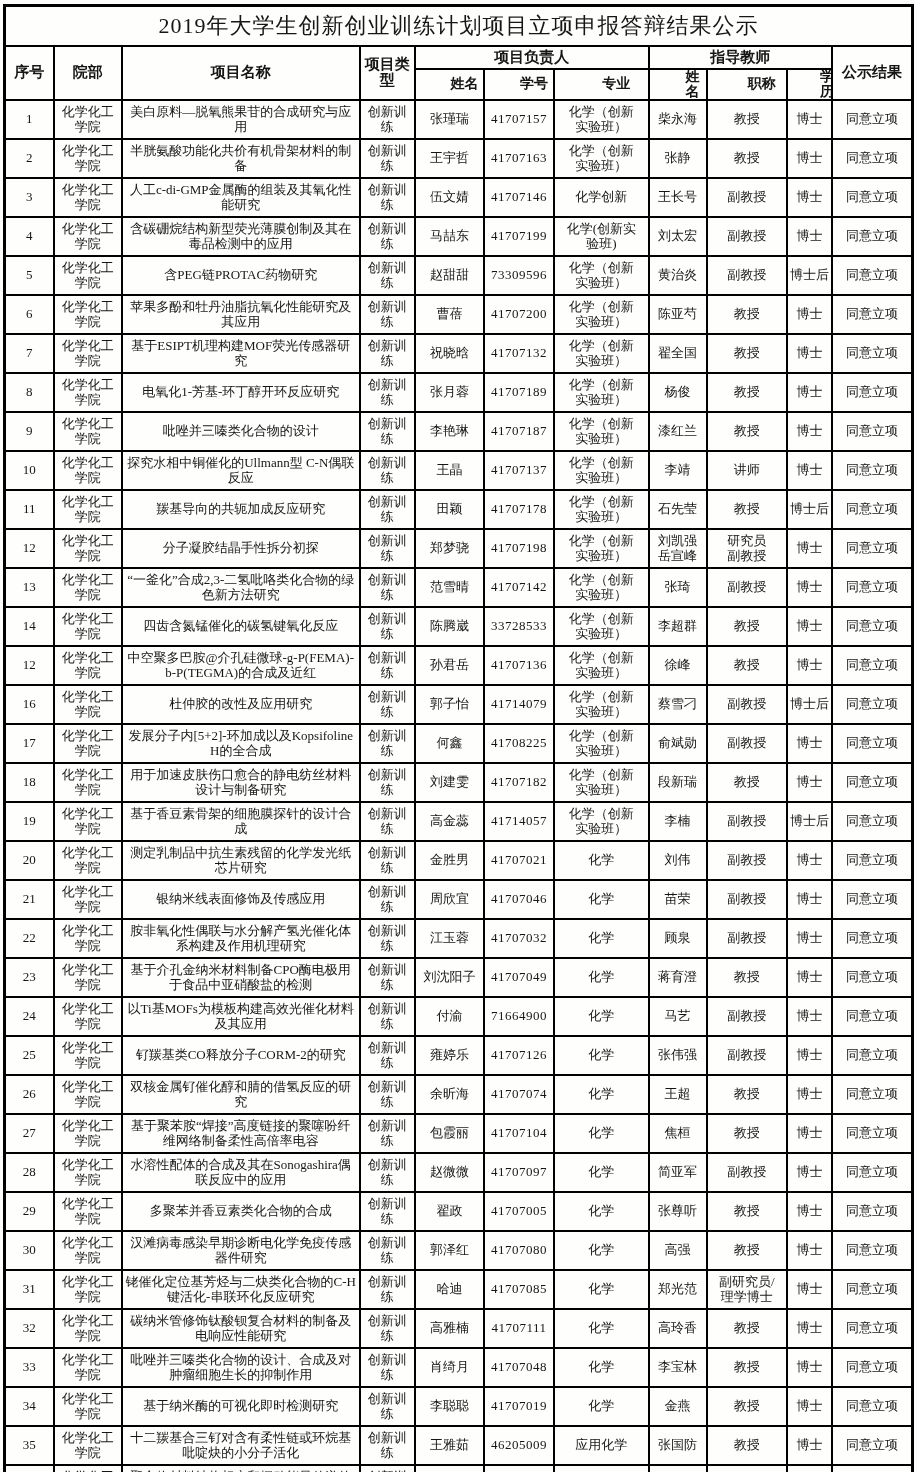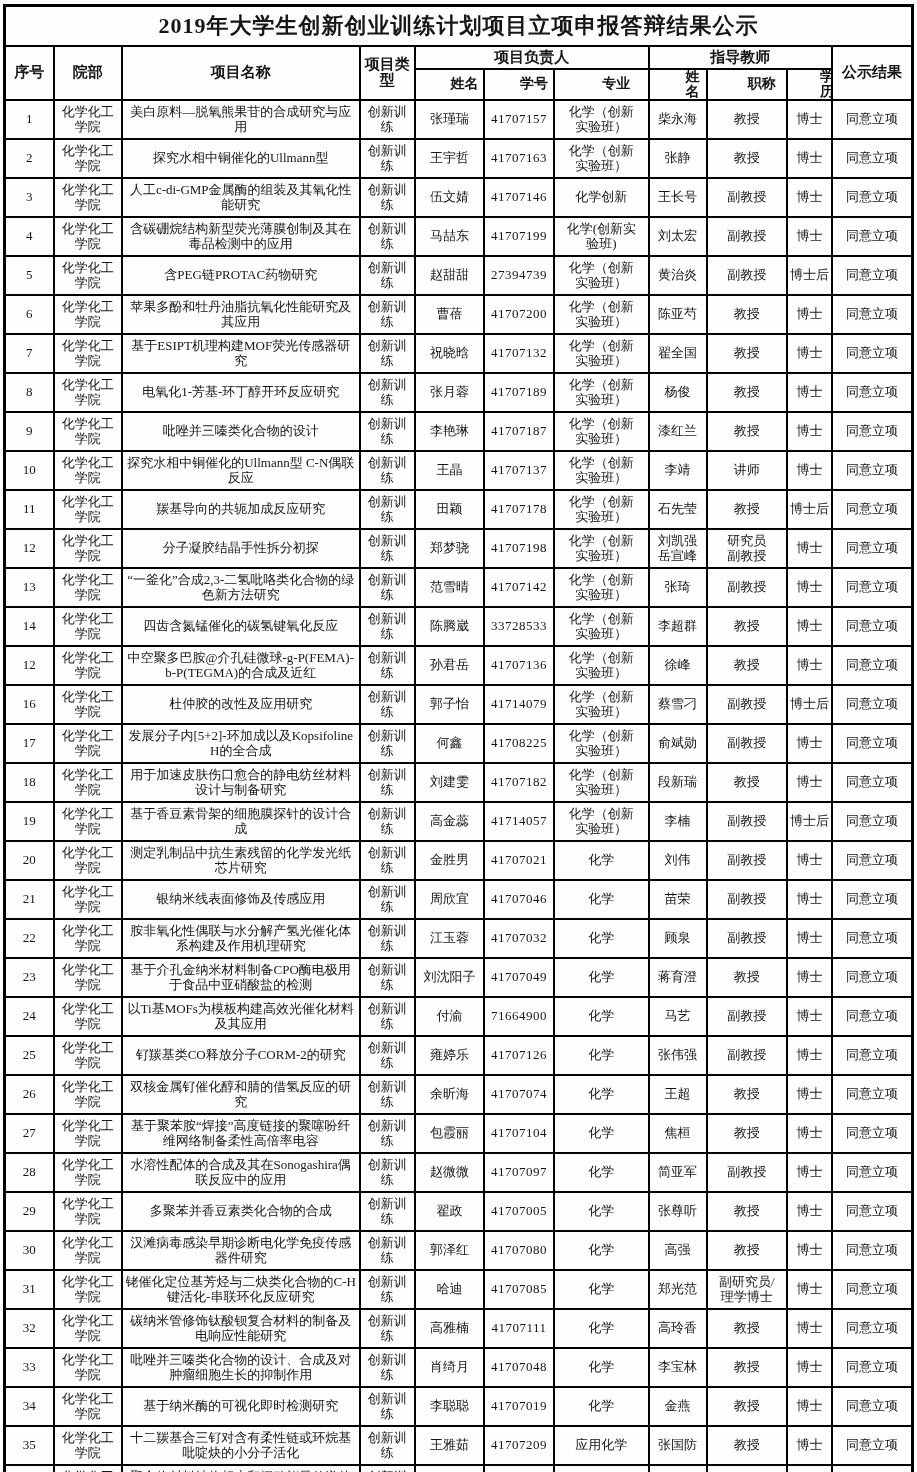--- a/index.html
+++ b/index.html
@@ -1,20 +1,20 @@
 <!DOCTYPE html>
 <html><head>
 <meta charset="utf-8">
 <style>
   html,body{margin:0;padding:0;background:#f6f6f4;}
   body{width:917px;min-height:1472px;font-family:"Liberation Serif",serif;}
   .sheet{width:917px;box-sizing:border-box;padding:4px 3px;background:#fdfdfc;}
   table.results{border-collapse:collapse;table-layout:fixed;width:911px;border:3px solid #000;color:#161616;background:#fefefd;}
   th,td{border:2px solid #000;text-align:center;vertical-align:middle;padding:0 2px;white-space:pre-line;overflow:hidden;word-break:break-all;}
-  tr.title-row th{font-size:22px;font-weight:bold;height:34px;letter-spacing:1px;padding:2px;}
+  tr.title-row th{font-size:22px;font-weight:normal;height:34px;letter-spacing:1px;padding:2px;}
   tr.head-1 th{font-size:15px;font-weight:bold;height:21px;line-height:1.05;}
   tr.head-2 th{font-size:14px;font-weight:bold;height:21px;line-height:1.05;padding-left:32px;}
   tbody td{font-size:13px;height:37px;line-height:1.14;}
   td.c-no{font-size:13px;}
   td.c-project{padding:0 2px;}
   td.c-id{letter-spacing:0.5px;}
 </style>
 </head>
 <body>
 
@@ -69,21 +69,21 @@
 实验班）</td>
     <td class="c-adv">柴永海</td>
     <td class="c-title">教授</td>
     <td class="c-degree">博士</td>
     <td class="c-result">同意立项</td>
   </tr>
         <tr>
     <td class="c-no">2</td>
     <td class="c-dept">化学化工
 学院</td>
-    <td class="c-project">探究水相中铜催化的Ullmann型</td>
+    <td class="c-project">半胱氨酸功能化共价有机骨架材料的制备</td>
     <td class="c-type">创新训练</td>
     <td class="c-name">王宇哲</td>
     <td class="c-id">41707163</td>
     <td class="c-major">化学（创新
 实验班）</td>
     <td class="c-adv">张静</td>
     <td class="c-title">教授</td>
     <td class="c-degree">博士</td>
     <td class="c-result">同意立项</td>
   </tr>
@@ -116,21 +116,21 @@
     <td class="c-degree">博士</td>
     <td class="c-result">同意立项</td>
   </tr>
         <tr>
     <td class="c-no">5</td>
     <td class="c-dept">化学化工
 学院</td>
     <td class="c-project">含PEG链PROTAC药物研究</td>
     <td class="c-type">创新训练</td>
     <td class="c-name">赵甜甜</td>
-    <td class="c-id">27394739</td>
+    <td class="c-id">73309596</td>
     <td class="c-major">化学（创新
 实验班）</td>
     <td class="c-adv">黄治炎</td>
     <td class="c-title">副教授</td>
     <td class="c-degree">博士后</td>
     <td class="c-result">同意立项</td>
   </tr>
         <tr>
     <td class="c-no">6</td>
     <td class="c-dept">化学化工
@@ -554,21 +554,21 @@
     <td class="c-degree">博士</td>
     <td class="c-result">同意立项</td>
   </tr>
         <tr>
     <td class="c-no">35</td>
     <td class="c-dept">化学化工
 学院</td>
     <td class="c-project">十二羰基合三钌对含有柔性链或环烷基吡啶炔的小分子活化</td>
     <td class="c-type">创新训练</td>
     <td class="c-name">王雅茹</td>
-    <td class="c-id">41707209</td>
+    <td class="c-id">46205009</td>
     <td class="c-major">应用化学</td>
     <td class="c-adv">张国防</td>
     <td class="c-title">教授</td>
     <td class="c-degree">博士</td>
     <td class="c-result">同意立项</td>
   </tr>
         <tr>
     <td class="c-no">36</td>
     <td class="c-dept">化学化工
 学院</td>

